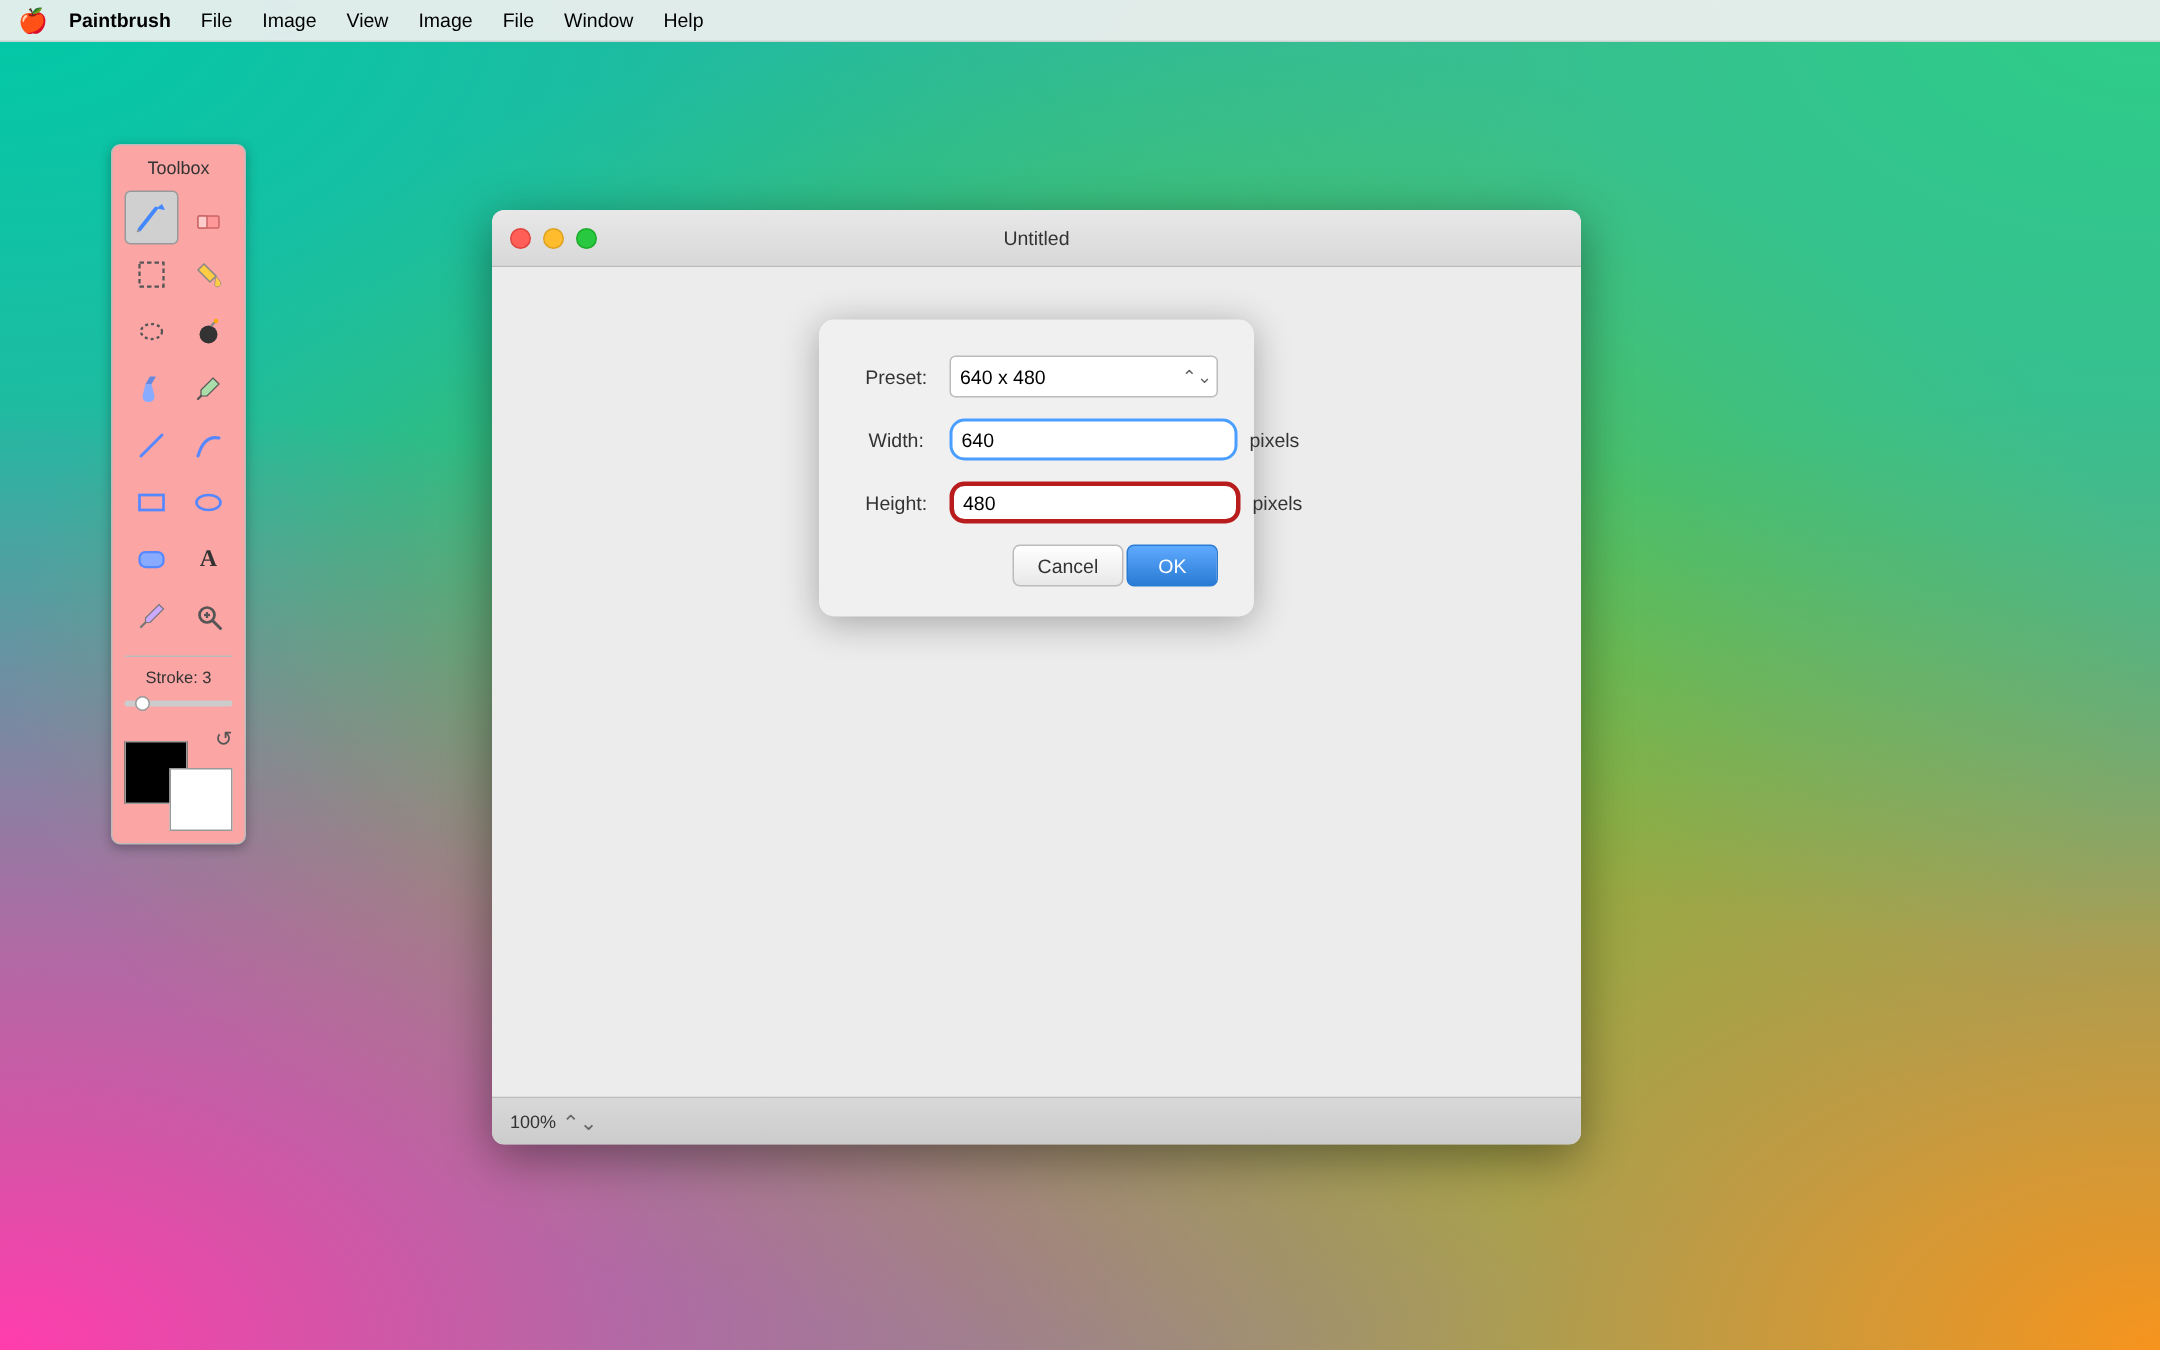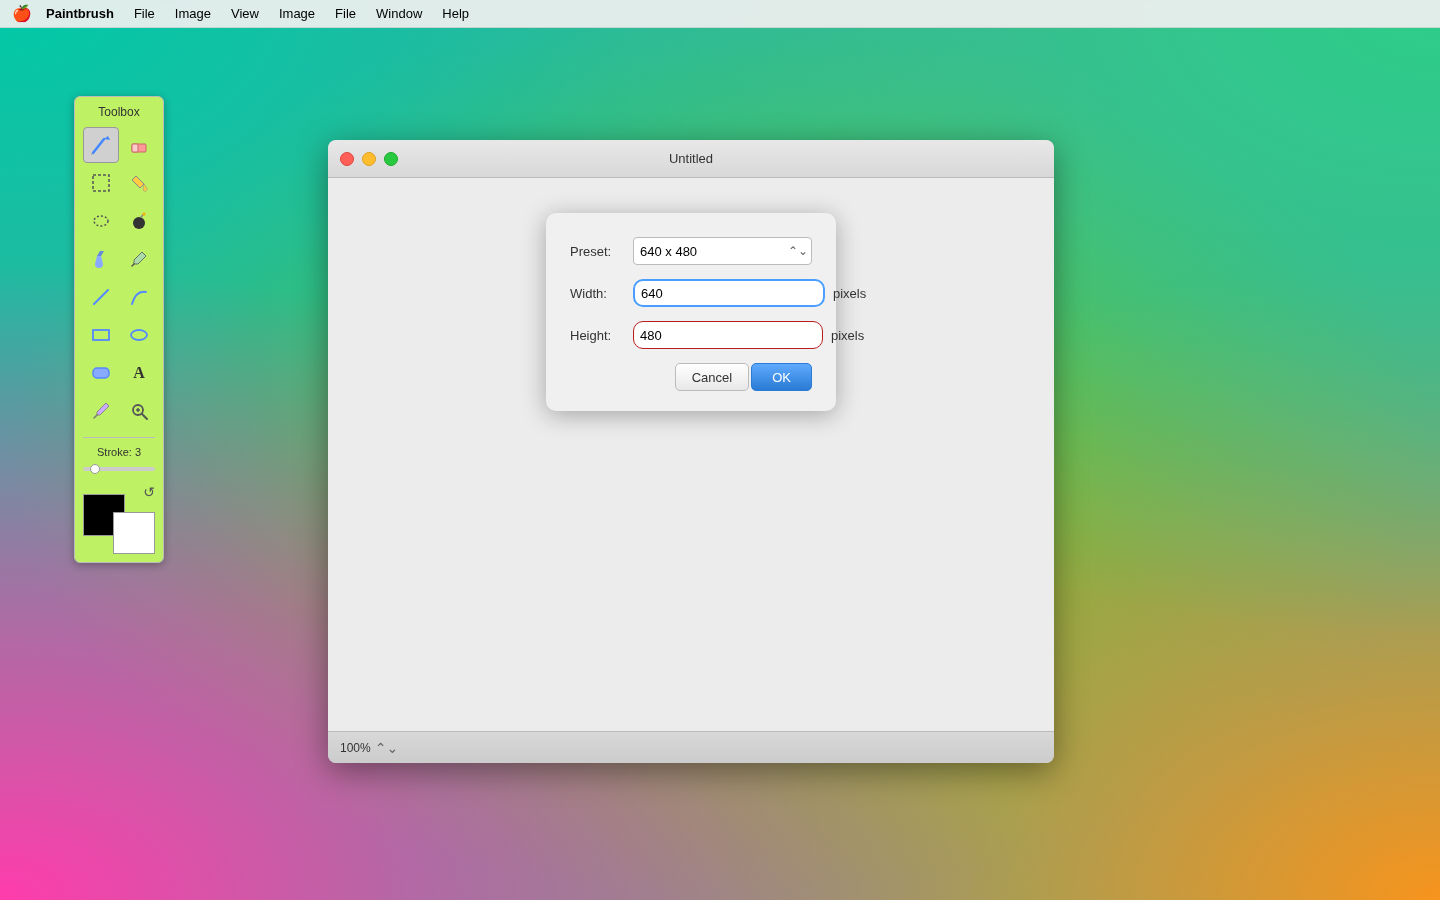--- a/index.html
+++ b/index.html
@@ -61,21 +61,21 @@
     .menubar-item.app-name {
       font-weight: 600;
     }
 
     
     .toolbox {
       position: absolute;
       top: 96px;
       left: 74px;
       width: 90px;
-      background: #bef264;
+      background: #fca5a5;
       border: 1px solid #bbb;
       border-radius: 6px;
       padding: 8px;
       z-index: 100;
       box-shadow: 0 2px 8px rgba(0,0,0,0.3);
     }
     .toolbox-title {
       text-align: center;
       font-size: 12px;
       font-weight: 500;
@@ -265,36 +265,36 @@
     }
     .dialog-row {
       display: flex;
       align-items: center;
       margin-bottom: 14px;
       gap: 8px;
     }
     .dialog-label {
       font-size: 13px;
       color: #333;
-      text-align: left;
+      text-align: center;
       width: 55px;
       flex-shrink: 0;
     }
     .dialog-input {
       flex: 1;
       height: 28px;
       border: 2px solid #4a9eff;
       border-radius: 10px;
       padding: 0 6px;
       font-size: 13px;
       background: white;
       outline: none;
     }
     .dialog-input.no-focus {
-      border: 1px solid #b91c1c;
+      border: 3px solid #b91c1c;
       box-shadow: none;
     }
     .dialog-unit {
       font-size: 13px;
       color: #333;
       width: 36px;
     }
     .dialog-select-wrapper {
       flex: 1;
       position: relative;

